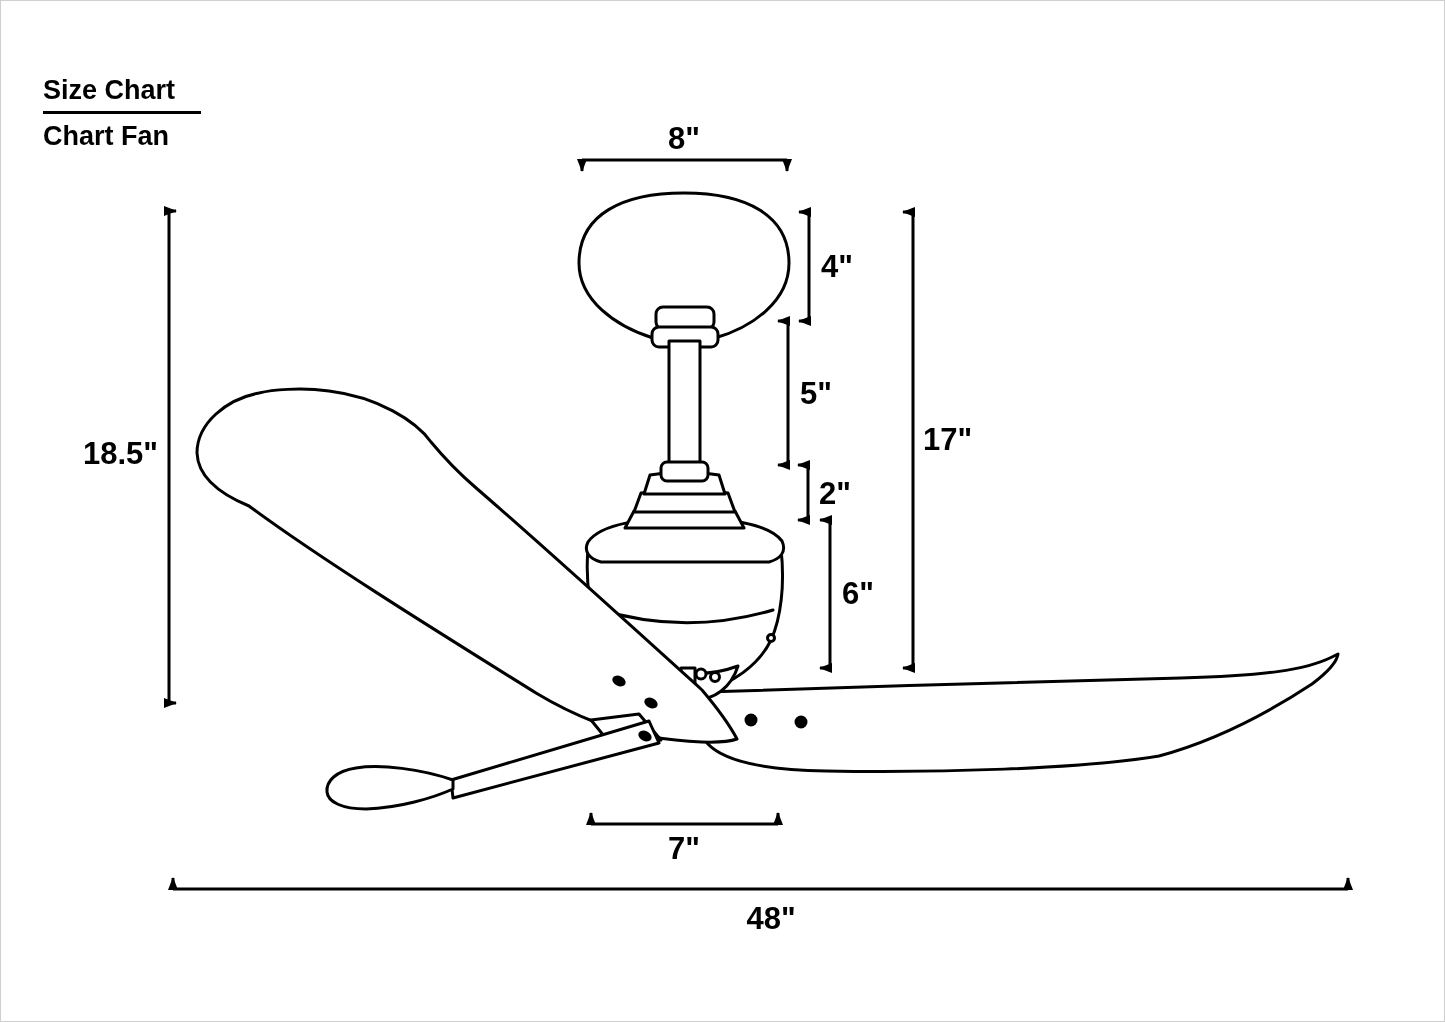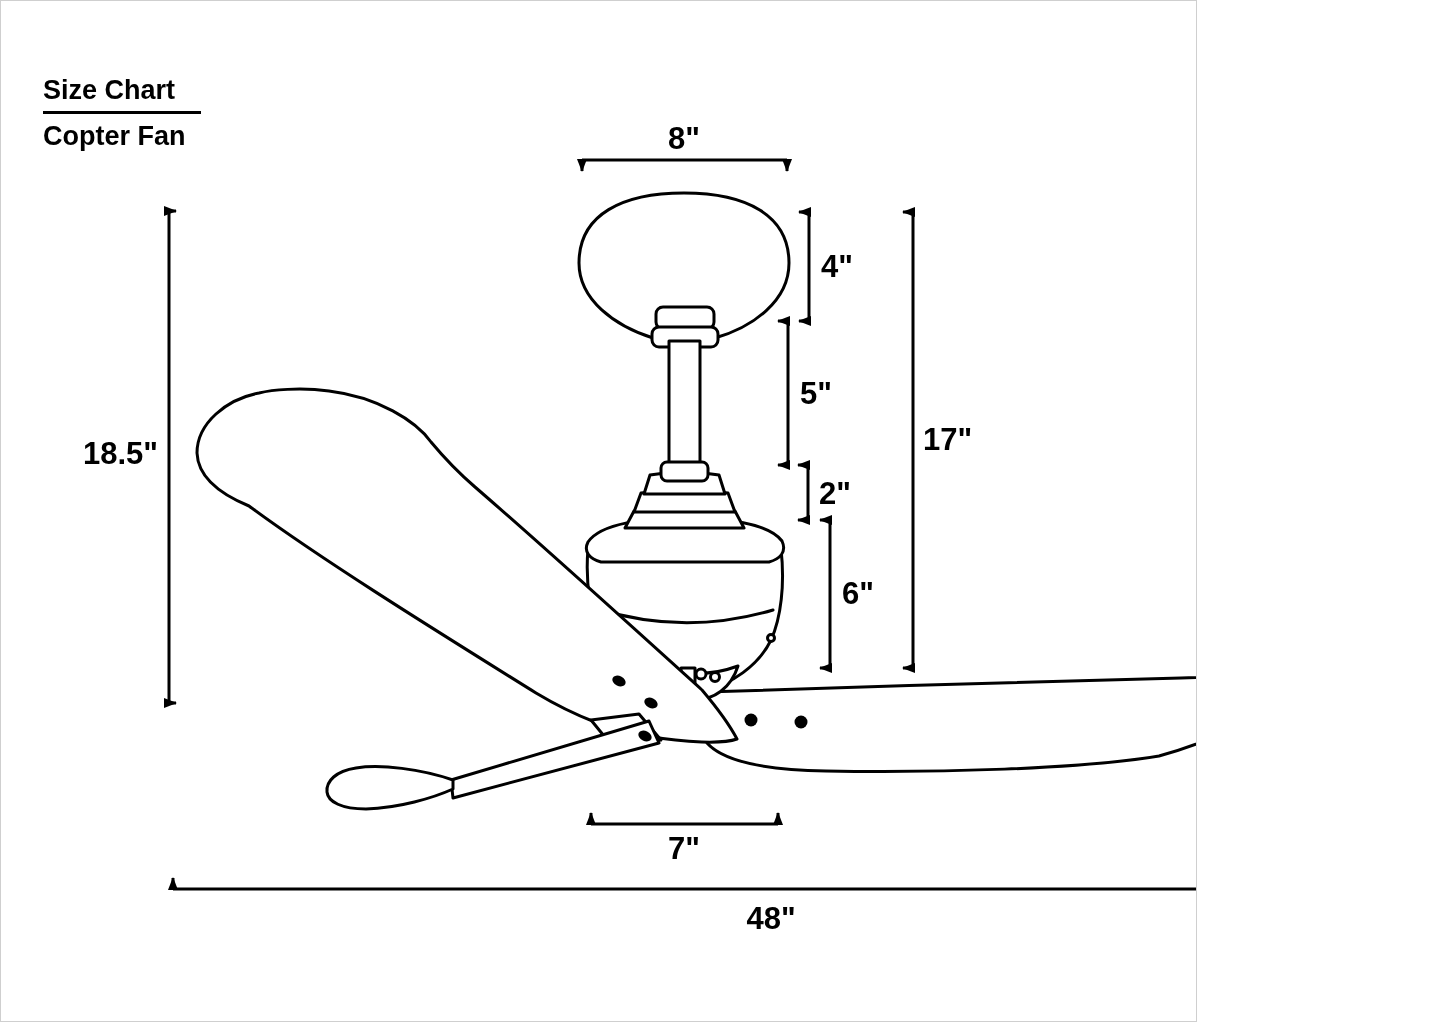--- a/index.html
+++ b/index.html
@@ -1,18 +1,18 @@
 <!DOCTYPE html>
 <html><head>
 <meta charset="utf-8">
 <style>
   html,body { margin:0; padding:0; background:#ffffff; }
   .page {
     position:relative;
-    width:1197px; height:1022px;
+    width:1445px; height:1022px;
     background:#ffffff;
     border:1px solid #cfcfcf;
     box-sizing:border-box;
     overflow:hidden;
     font-family:"Liberation Sans", sans-serif;
   }
   .title-block { position:absolute; left:42px; top:74px; z-index:2; }
   .title-heading {
     font-size:27px; font-weight:bold; color:#000;
     display:inline-block; border-bottom:3px solid #000;
@@ -29,21 +29,21 @@
   .dot { fill:#000; stroke:none; }
   .dimtext { font-family:"Liberation Sans", sans-serif; font-size:31px; font-weight:bold; fill:#000; }
 </style>
 </head>
 <body>
 
 <div class="page">
 
   <div class="title-block">
     <div class="title-heading">Size Chart</div>
-    <div class="title-subheading">Copter Fan</div>
+    <div class="title-subheading">Chart Fan</div>
   </div>
 
   <svg class="drawing" width="1445" height="1022" viewBox="0 0 1445 1022">
     <defs>
       <marker id="arw" markerWidth="16" markerHeight="12" refX="12" refY="5" orient="auto" markerUnits="userSpaceOnUse">
         <path d="M0,0 L13,5 L0,10 Z" fill="#000"></path>
       </marker>
     </defs>
 
     <g>

